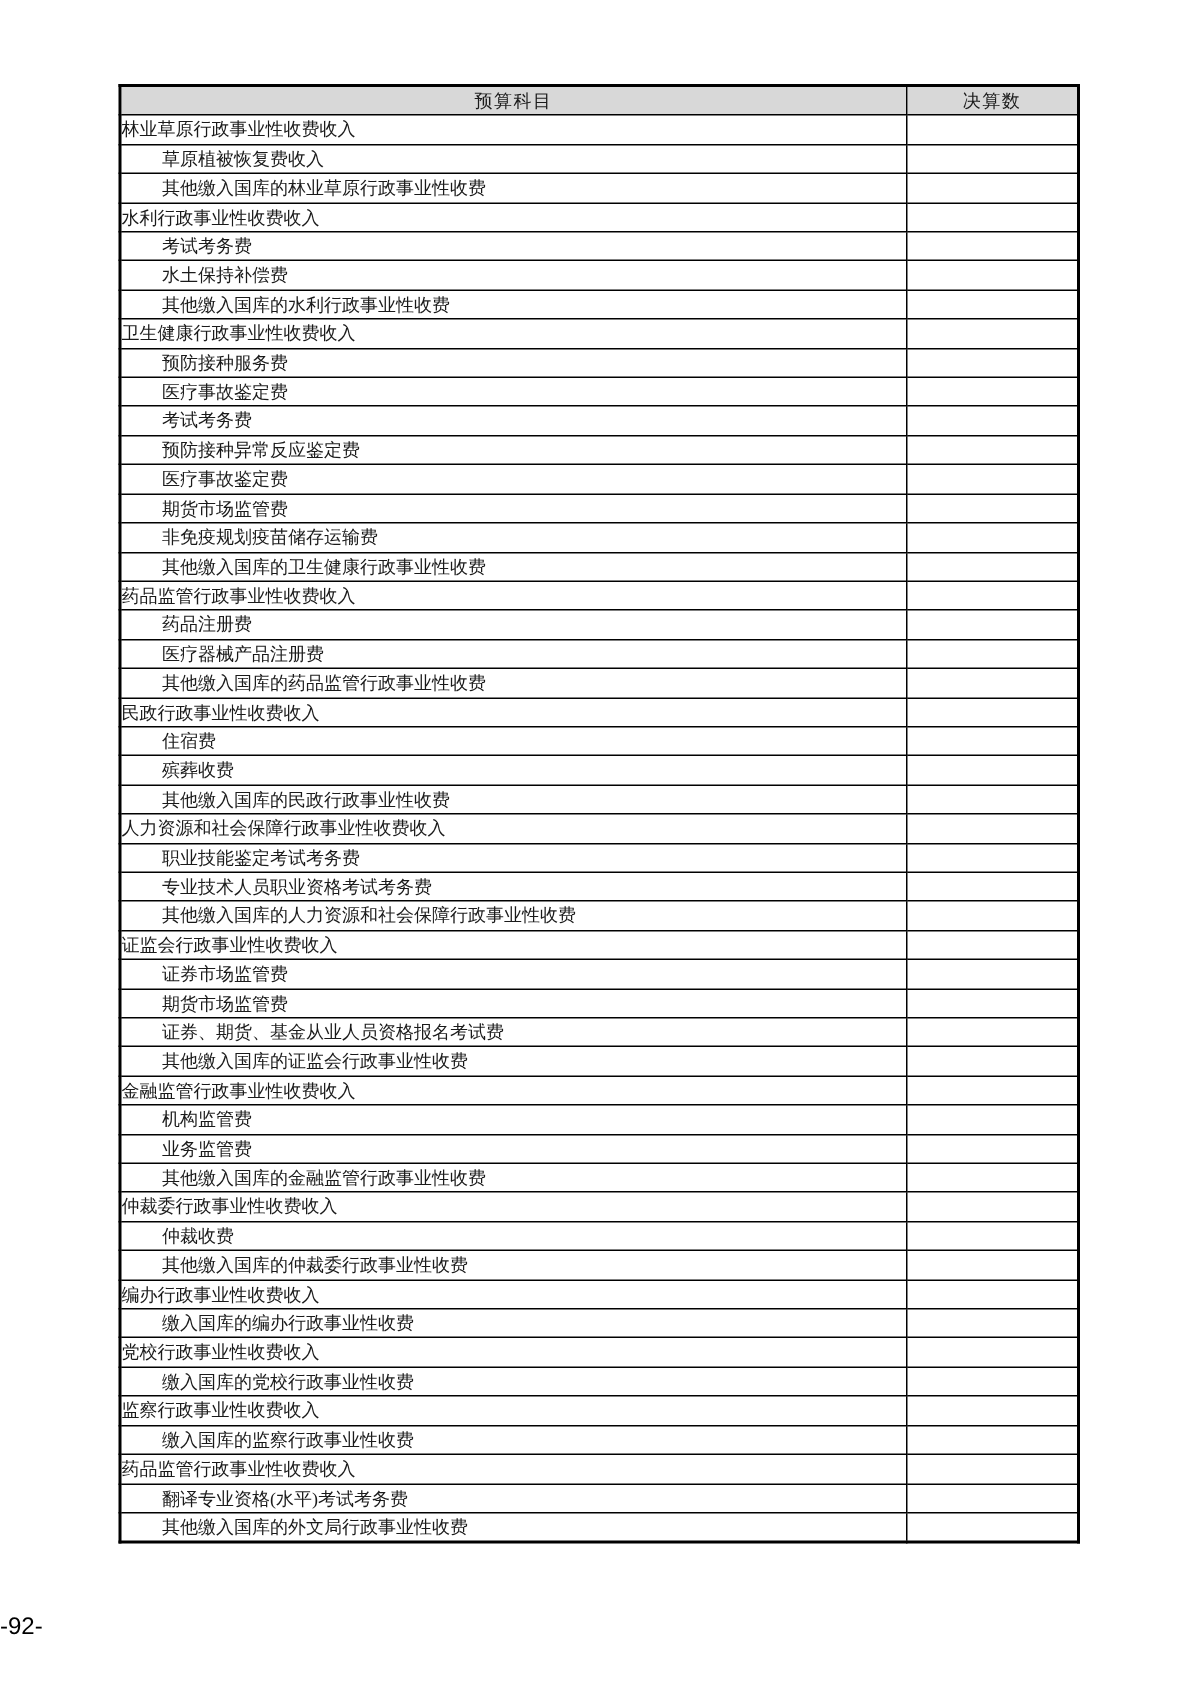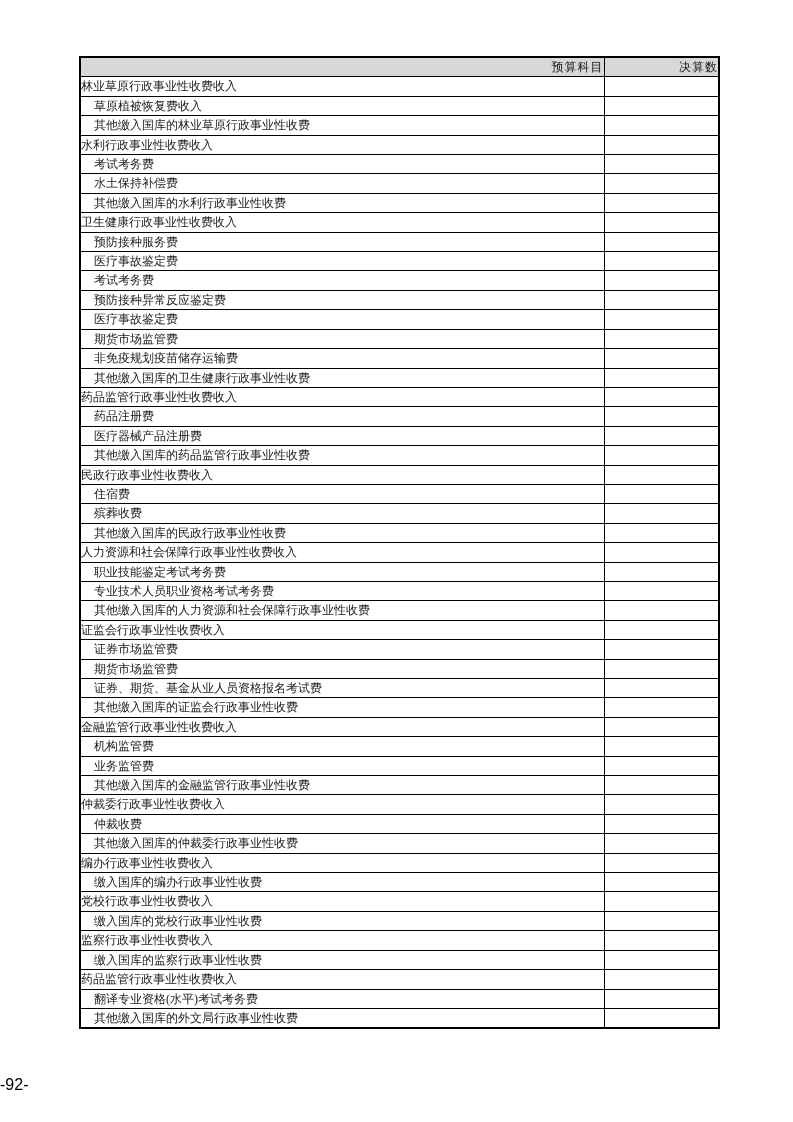--- a/index.html
+++ b/index.html
@@ -39,26 +39,26 @@
     padding: 0;
     font-size: 12px;
     font-weight: normal;
     line-height: 18.4px;
     vertical-align: middle;
     white-space: nowrap;
     overflow: hidden;
   }
   table.budget-table thead th {
     background: var(--header-bg);
-    text-align: right;
+    text-align: center;
     letter-spacing: 1px;
   }
   td.item  { text-align: left; }
   td.item.level-1 { }
-  td.item.level-2 { padding-left: 13px; }
+  td.item.level-2 { padding-left: 27px; }
   td.value { text-align: right; padding-right: 4px; }
   .page-footer {
     position: absolute;
     left: 0;
     right: 0;
     top: 1076px;
     font-family: "Liberation Sans", "DejaVu Sans", sans-serif;
     font-size: 16px;
     color: #000000;
   }

